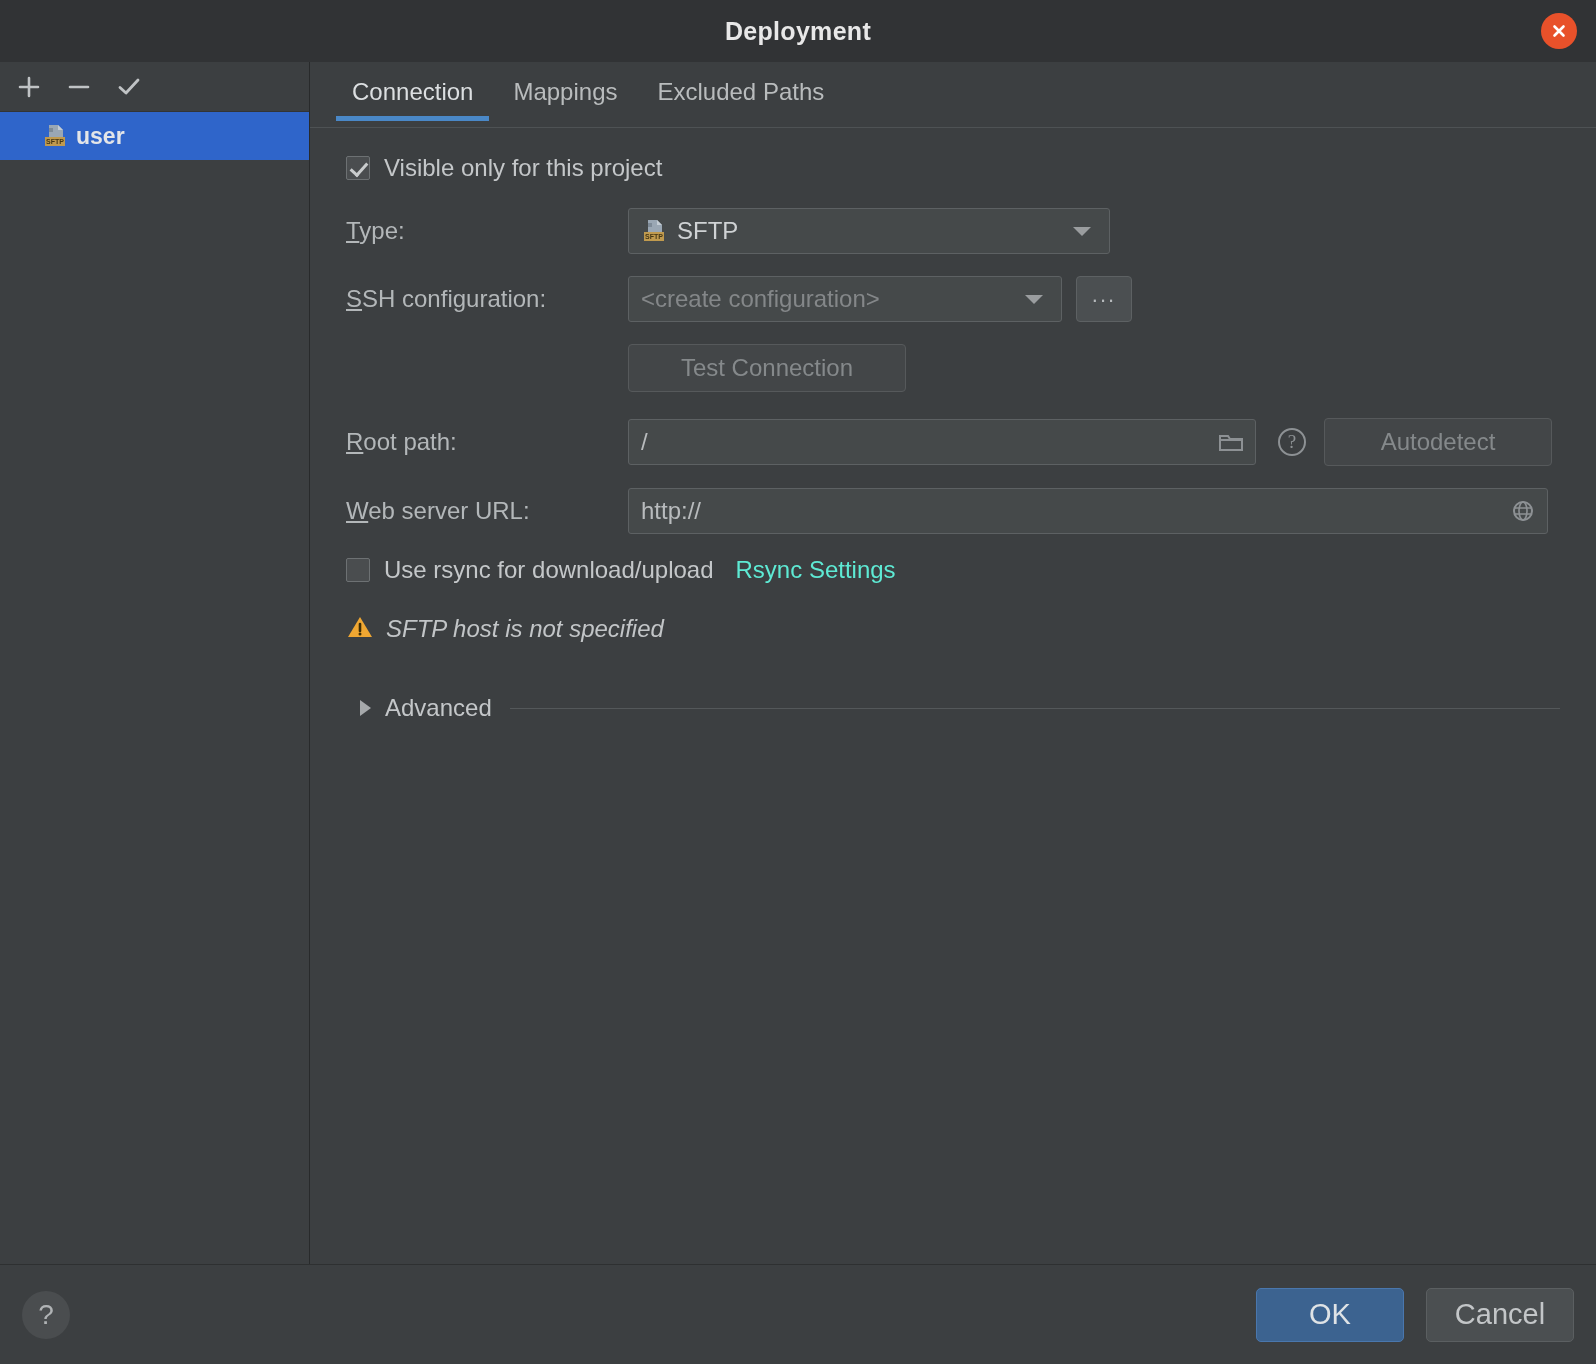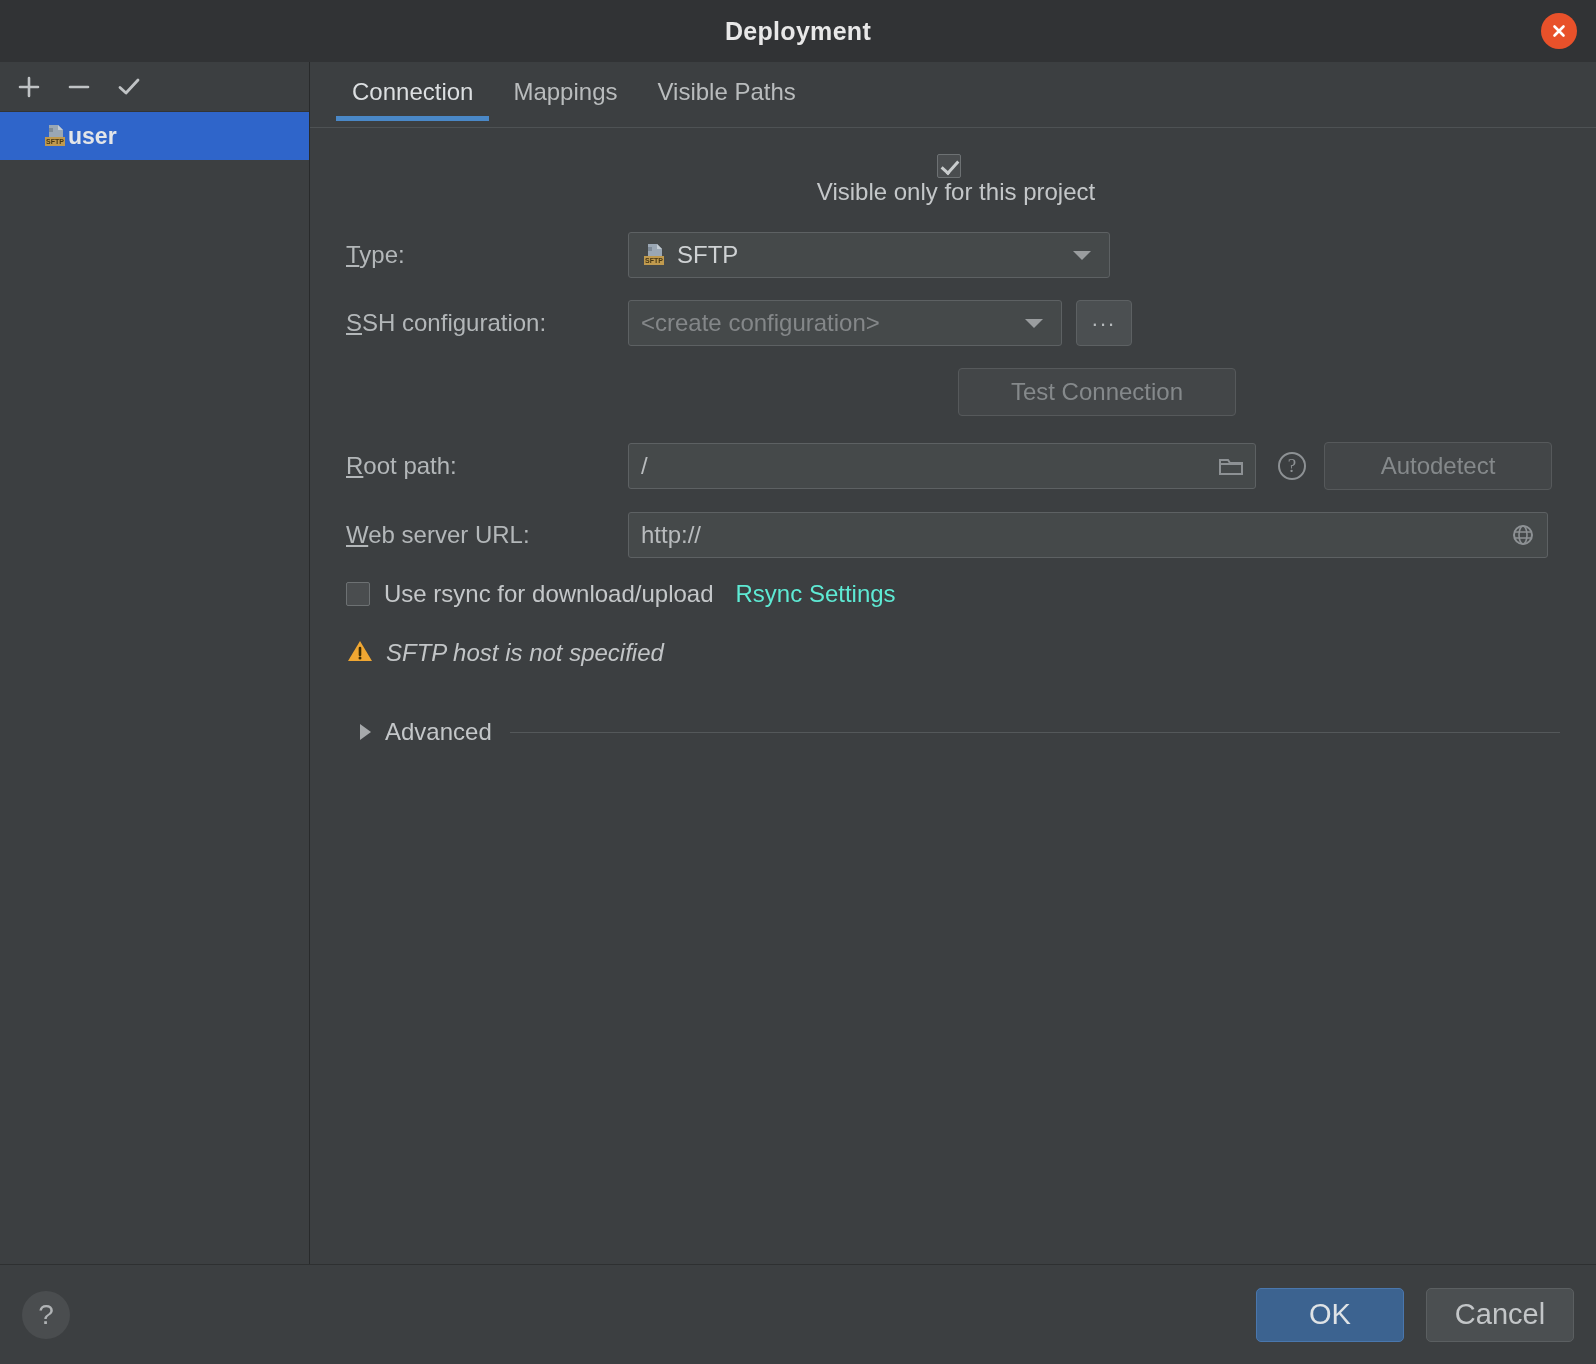--- a/index.html
+++ b/index.html
@@ -89,21 +89,21 @@
     border-radius: 3px;
   }
   .tb-btn svg { display: block; }
 
   .server-list { flex: 1 1 auto; padding-top: 0; }
   .server-item {
     height: 48px;
     display: flex;
     align-items: center;
     padding-left: 42px;
-    gap: 0;
+    gap: 8px;
     cursor: pointer;
   }
   .server-item.selected { background: #2f65ca; }
   .server-label {
     color: #e3e5e8;
     font-size: 23px;
     font-weight: bold;
   }
 
   
@@ -148,21 +148,21 @@
   }
 
   
   .form-area {
     flex: 1 1 auto;
     padding: 26px 30px 0 36px;
     position: relative;
     min-height: 0;
   }
 
-  .row { display: flex; align-items: center; flex-direction: column; }
+  .row { display: flex; align-items: center; }
 
   .chk-row { margin-bottom: 26px; }
 
   .checkbox {
     width: 24px; height: 24px;
     border: 1px solid #6d7173;
     background: #4a4d4f;
     border-radius: 2px;
     position: relative;
     flex: 0 0 24px;
@@ -412,21 +412,21 @@
           <span class="server-label">user</span>
         </div>
       </div>
     </div>
 
     <div class="content">
 
       <div class="tabs">
         <div class="tab active">Connection</div>
         <div class="tab">Mappings</div>
-        <div class="tab">Visible Paths</div>
+        <div class="tab">Excluded Paths</div>
       </div>
 
       <div class="form-area">
 
         <div class="row chk-row">
           <span class="checkbox checked"></span>
           <span class="chk-label">Visible only for this project</span>
         </div>
 
         <div class="form-row">

